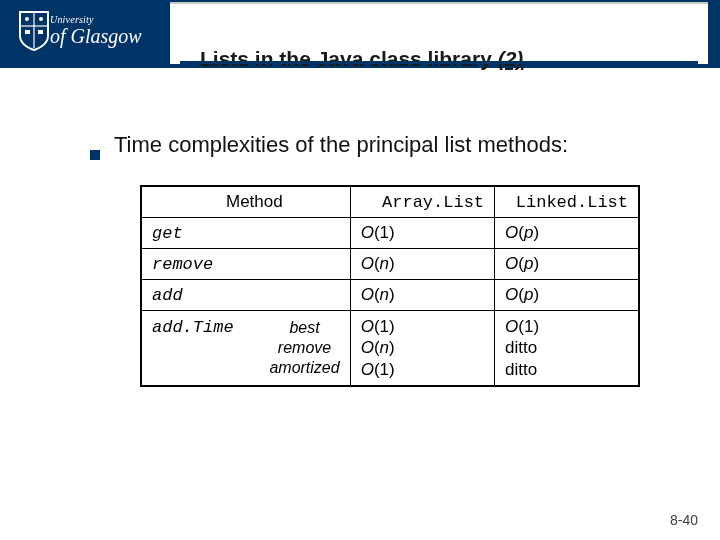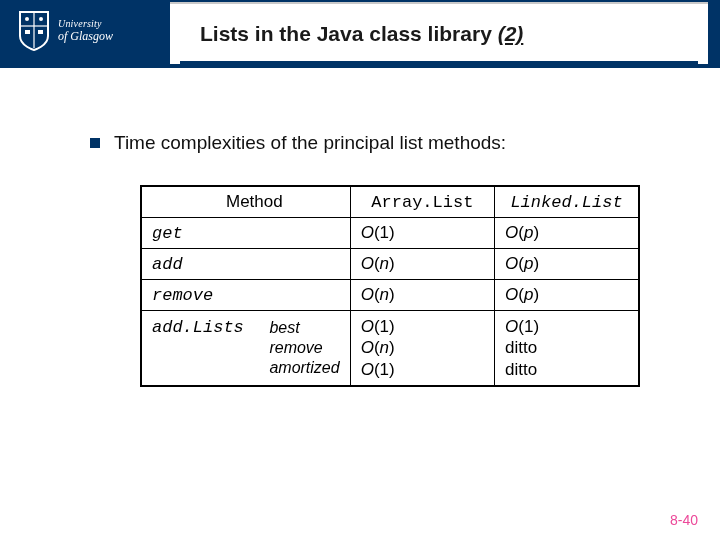--- a/index.html
+++ b/index.html
@@ -4,53 +4,53 @@
 <style>
   * { margin: 0; padding: 0; box-sizing: border-box; }
   html, body { width: 720px; height: 540px; font-family: Arial, Helvetica, sans-serif; background: #fff; overflow: hidden; }
 
   .slide { position: relative; width: 720px; height: 540px; background: #fff; }
 
   
   .header { position: absolute; top: 0; left: 0; right: 0; height: 68px; background: #003366; }
   .logo { position: absolute; top: 10px; left: 18px; display: flex; align-items: center; color: #fff; }
   .crest { width: 32px; height: 42px; display: inline-block; }
-  .logo-text { margin-left: 8px; line-height: 1.05; }
+  .logo-text { line-height: 1.05; }
   .logo-text .small { font-size: 10px; letter-spacing: 0.2px; font-style: italic; font-family: "Times New Roman", serif; }
-  .logo-text .big { font-size: 12px; font-style: italic; font-family: "Times New Roman", serif; }
+  .logo-text .big { font-size: 20px; font-style: italic; font-family: "Times New Roman", serif; }
 
   
   .title-wrap { position: absolute; top: 2px; left: 170px; right: 12px; height: 62px; background: #fff; border-top: 2px solid #c9c9c9; }
   .title-wrap::after { content: ""; position: absolute; left: 10px; right: 10px; bottom: 0; height: 3px; background: #003366; }
-  .title { font-size: 21px; font-weight: bold; color: #1a1a1a; padding: 18px 0 0 30px; }
+  .title { font-size: 21px; font-weight: bold; color: #1a1a1a; padding: 18px 0 0 30px; margin-top: 25px; }
   .title .suffix { text-decoration: underline; font-weight: bold; font-style: italic; }
 
   
   .content { position: absolute; top: 130px; left: 90px; right: 50px; }
-  .bullet-row { display: flex; align-items: flex-start; font-size: 19px; color: #111; }
+  .bullet-row { display: flex; align-items: flex-end; font-size: 22px; color: #111; }
   .sq { width: 10px; height: 10px; background: #003366; margin-top: 8px; margin-right: 14px; flex: 0 0 auto; }
   .bullet-text { line-height: 1.35; }
 
   
   .tbl { position: absolute; top: 185px; left: 140px; width: 500px; border: 2.5px solid #000; border-collapse: collapse; }
   .tbl th, .tbl td { border: 1.2px solid #000; padding: 5px 10px; font-size: 17px; }
-  .tbl th { font-weight: normal; text-align: center; }
+  .tbl th { font-weight: normal; text-align: right; }
   .tbl th:first-child { text-align: center; }
   .tbl td.method { font-family: "Courier New", monospace; text-align: left; font-style: italic; }
   .tbl td.val { }
   .mono { font-family: "Courier New", monospace; }
   .bigO { font-style: italic; }
   .n { font-style: italic; }
   .p { font-style: italic; }
 
-  .cases { float: right; text-align: left; font-family: Arial, sans-serif; font-size: 16px; line-height: 1.25; }
+  .cases { float: right; text-align: center; font-family: Arial, sans-serif; font-size: 16px; line-height: 1.25; }
   .multi-line { line-height: 1.25; }
 
   
-  .pagenum { position: absolute; right: 22px; bottom: 12px; font-size: 14px; color: #ec4899; }
+  .pagenum { position: absolute; right: 22px; bottom: 12px; font-size: 14px; color: #404040; }
 </style>
 </head>
 <body>
 
 <div class="slide">
 
   <div class="header">
     <div class="logo">
       <span class="crest">
         <svg viewBox="0 0 32 42" width="32" height="42">
@@ -80,40 +80,40 @@
       <span class="sq"></span>
       <span class="bullet-text">Time complexities of the principal list methods:</span>
     </div>
   </div>
 
   <table class="tbl">
     <tbody>
         <tr>
       <th style="width:42%;padding-left:27px;">Method</th>
       <th style="width:29%;" class="mono">Array.List</th>
-      <th style="width:29%;font-style:italic;" class="mono">Linked.List</th>
+      <th style="width:29%;" class="mono">Linked.List</th>
     </tr>
     <tr>
       <td class="method">get</td>
       <td class="val"><span class="bigO">O</span>(1)</td>
+      <td class="val"><span class="bigO">O</span>(<span class="p">p</span>)</td>
+    </tr>
+    <tr>
+      <td class="method">remove</td>
+      <td class="val"><span class="bigO">O</span>(<span class="n">n</span>)</td>
       <td class="val"><span class="bigO">O</span>(<span class="p">p</span>)</td>
     </tr>
     <tr>
       <td class="method">add</td>
       <td class="val"><span class="bigO">O</span>(<span class="n">n</span>)</td>
       <td class="val"><span class="bigO">O</span>(<span class="p">p</span>)</td>
     </tr>
     <tr>
-      <td class="method">remove</td>
-      <td class="val"><span class="bigO">O</span>(<span class="n">n</span>)</td>
-      <td class="val"><span class="bigO">O</span>(<span class="p">p</span>)</td>
-    </tr>
-    <tr>
       <td class="method">
-        <span>add.Lists</span>
+        <span>add.Time</span>
         <span class="cases">
           <span>best</span><br>
           <span>remove</span><br>
           <span>amortized</span>
         </span>
       </td>
       <td class="val multi-line">
         <span class="bigO">O</span>(1)<br>
         <span class="bigO">O</span>(<span class="n">n</span>)<br>
         <span class="bigO">O</span>(1)

